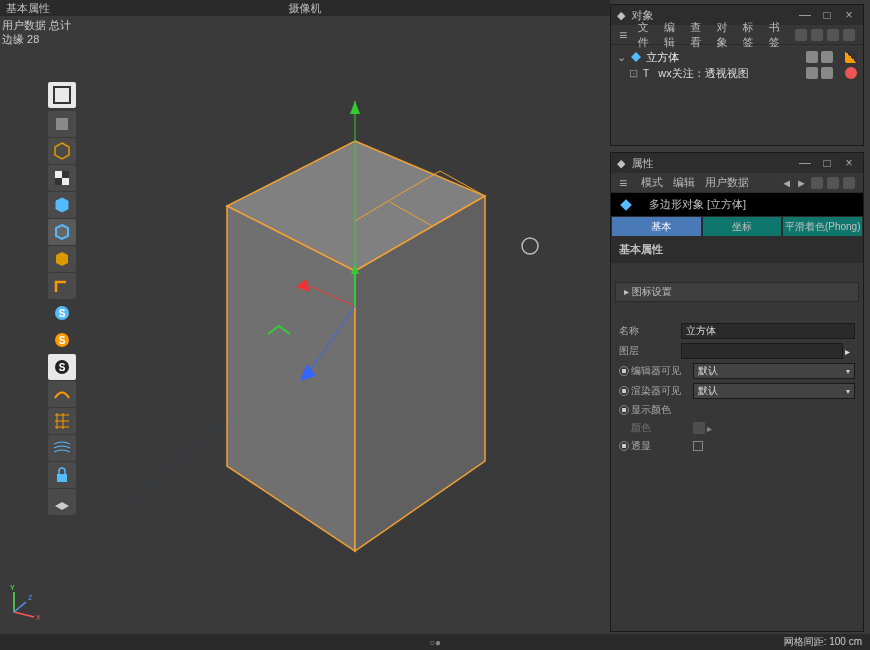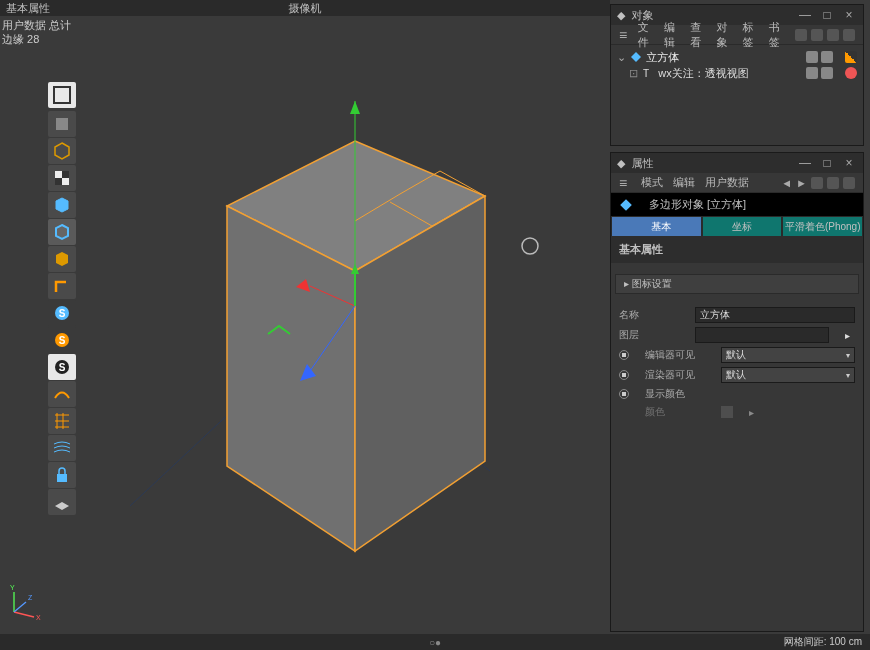--- a/index.html
+++ b/index.html
@@ -59,23 +59,23 @@
 .obj-row .tag.c { background: linear-gradient(45deg, #f90 0 50%, #333 50% 100%); }
 .obj-row .tag.block { background: #e55; border-radius: 50%; position: relative; }
 .obj-row .icon { width: 12px; height: 12px; }
 
 .attr-header { padding: 4px 8px; display: flex; align-items: center; gap: 16px; background: #000000; }
 .tabs { display: flex; height: 20px; font-size: 10px; }
 .tabs .tab { flex: 1; display: flex; align-items: center; justify-content: center; background: #0f766e; border: 1px solid #2a2a2a; border-bottom: none; }
 .tabs .tab.active { background: #4a79b8; color: #fff; padding-left: 10px; }
 
 .section-header { background: #2d2d2d; padding: 6px 8px; font-size: 11px; font-weight: bold; }
-.sub-header { background: #3f3f3f; padding: 2px 8px; font-size: 10px; border: 1px solid #2a2a2a; margin: 11px 4px; }
-
-.field-row { display: flex; align-items: center; padding: 2px 8px; gap: 16px; font-size: 10px; }
+.sub-header { background: #3f3f3f; padding: 2px 8px; font-size: 10px; border: 1px solid #2a2a2a; margin: 19px 4px; }
+
+.field-row { display: flex; align-items: center; padding: 2px 8px; gap: 2px; font-size: 10px; }
 .field-row .label { width: 60px; color: #aaa; }
 .field-row .input { flex: 1; height: 16px; background: #2a2a2a; border: 1px solid #1a1a1a; padding: 0 4px; color: #ddd; display: flex; align-items: center; }
 .field-row .dropdown { flex: 1; height: 16px; background: #434343; border: 1px solid #1a1a1a; padding: 0 4px; color: #ddd; display: flex; align-items: center; justify-content: space-between; }
 .field-row .dropdown::after { content: "▾"; color: #ccc; font-size: 8px; }
 .field-row .radio { width: 10px; height: 10px; border: 1px solid #888; border-radius: 50%; }
 .field-row .radio.on { background: radial-gradient(#ccc 0 40%, transparent 45%); }
 .field-row .check { width: 10px; height: 10px; border: 1px solid #888; }
 .field-row .arrow { width: 10px; height: 10px; color: #ddd; font-size: 10px; }
 .field-row .colorswatch { width: 12px; height: 12px; background: #666; }
 
@@ -351,13 +351,18 @@
   <div class="field-row">
     <span class="radio on"></span>
     <span class="label">显示颜色</span>
   </div>
   <div class="field-row" style="opacity:.5">
     <span style="width:10px"></span>
     <span class="label">颜色</span>
     <span class="colorswatch"></span>
     <span class="arrow">▸</span>
   </div>
+  <div class="field-row">
+    <span class="radio on"></span>
+    <span class="label">透显</span>
+    <span class="check"></span>
+  </div>
 </div>
 
 </body></html>

